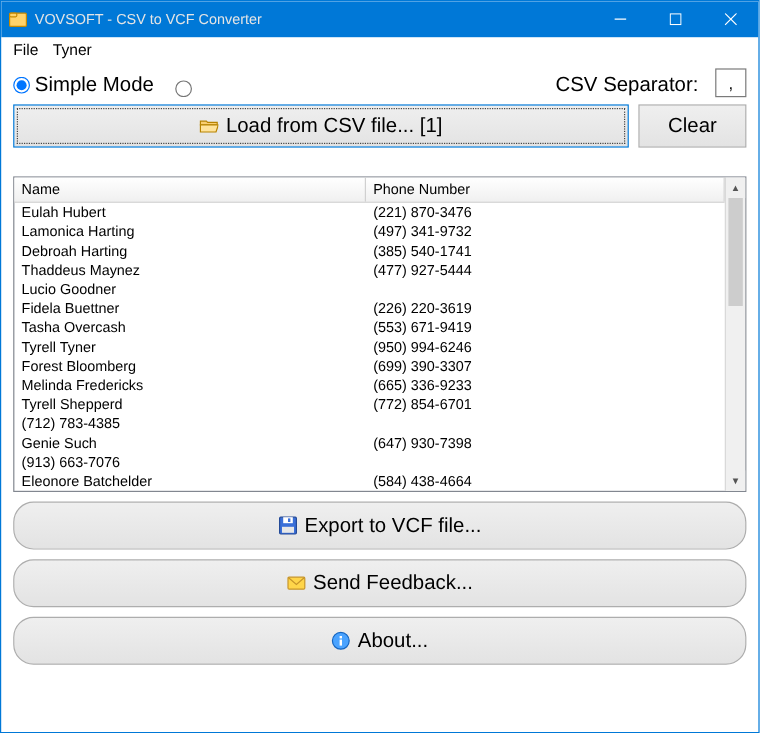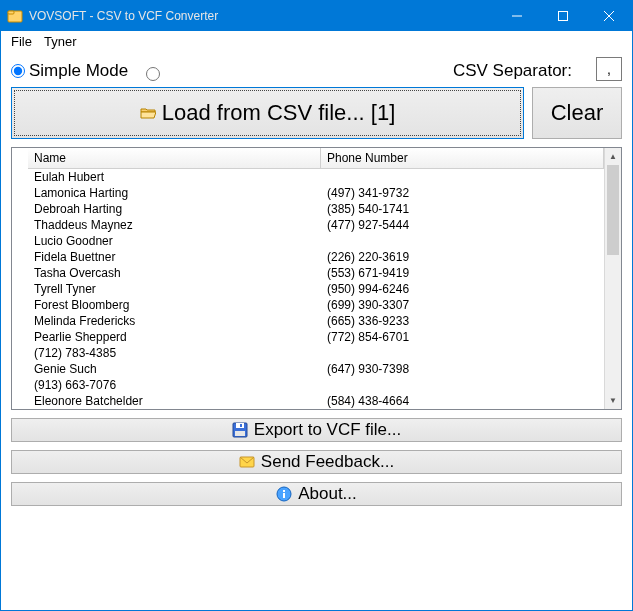--- a/index.html
+++ b/index.html
@@ -49,59 +49,58 @@
   
   .top-row {
     display:flex;
     align-items:flex-end;
     padding: 6px 10px 6px 10px;
     font-size: 17px;
   }
   .radio-item { display:flex; align-items:center; margin-right:18px; cursor:pointer;}
   .radio-item input { margin-right:4px; width:14px; height:14px; }
   .spacer { flex:1; }
-  .sep-label { font-size:17px; margin-right:24px;}
+  .sep-label { font-size:17px; margin-right:14px;}
   .sep-input {
     width: 26px; height: 24px;
     border:1px solid #7a7a7a;
     text-align:center;
     font-size:14px;
   }
   
   .load-row {
     display:flex;
     gap:8px;
     padding: 0 10px 8px 10px;
   }
   .btn {
     background: linear-gradient(#efefef,#e3e3e3);
     border:1px solid #adadad;
-    font-size:22px;
+    font-size:17px;
     display:flex;
     align-items:center;
     justify-content:center;
     gap:6px;
-    height:52px;
+    height:36px;
     cursor:pointer;
   }
   .load-btn {
     flex:1;
     border:1px solid #0078d7;
     outline:1px dotted #444;
     outline-offset:-4px;
   }
   .clear-btn { width:90px; }
   
   .table-wrap {
-    margin: 0 10px 8px 10px;
+    margin: 16px 10px 8px 10px;
     border:1px solid #828790;
     flex:0 0 262px;
     display:flex;
     position:relative;
-    padding-left:16px;
   }
   .table-inner {
     flex:1;
     display:flex;
     flex-direction:column;
     min-width:0;
   }
   .thead {
     display:flex;
     background: linear-gradient(#fff,#f0f0f0);
@@ -135,22 +134,23 @@
     background:#f0f0f0;
   }
   .sb-track { flex:1; position:relative; }
   .sb-thumb {
     position:absolute; left:2px; right:2px; top:0; height:90px;
     background:#cdcdcd; border-radius:0;
   }
   
   .big-btn {
     margin: 0 10px 8px 10px;
-    height:24px;
+    height:40px;
     font-size:17px;
+    border-radius:17px;
   }
   
   .icon16 { width:16px; height:16px; display:inline-flex; align-items:center; justify-content:center;}
   svg { display:block; }
 </style>
 </head>
 <body>
 
 <div class="titlebar">
   <span class="app-icon">
@@ -215,20 +215,21 @@
 
 <div class="table-wrap">
   <div class="table-inner">
     <div class="thead">
       <div class="th th-name">Name</div>
       <div class="th th-phone">Phone Number</div>
     </div>
     <div class="tbody" id="tbody">
         <div class="trow">
           <div class="td-name">Eulah Hubert</div>
+          <div class="td-phone">(221) 870-3476</div>
         </div>
         <div class="trow">
           <div class="td-name">Lamonica Harting</div>
           <div class="td-phone">(497) 341-9732</div>
         </div>
         <div class="trow">
           <div class="td-name">Debroah Harting</div>
           <div class="td-phone">(385) 540-1741</div>
         </div>
         <div class="trow">
@@ -252,21 +253,21 @@
         </div>
         <div class="trow">
           <div class="td-name">Forest Bloomberg</div>
           <div class="td-phone">(699) 390-3307</div>
         </div>
         <div class="trow">
           <div class="td-name">Melinda Fredericks</div>
           <div class="td-phone">(665) 336-9233</div>
         </div>
         <div class="trow">
-          <div class="td-name">Pearlie Shepperd</div>
+          <div class="td-name">Tyrell Shepperd</div>
           <div class="td-phone">(772) 854-6701</div>
         </div>
         <div class="trow">
           <div class="td-phone">(712) 783-4385</div>
         </div>
         <div class="trow">
           <div class="td-name">Genie Such</div>
           <div class="td-phone">(647) 930-7398</div>
         </div>
         <div class="trow">

